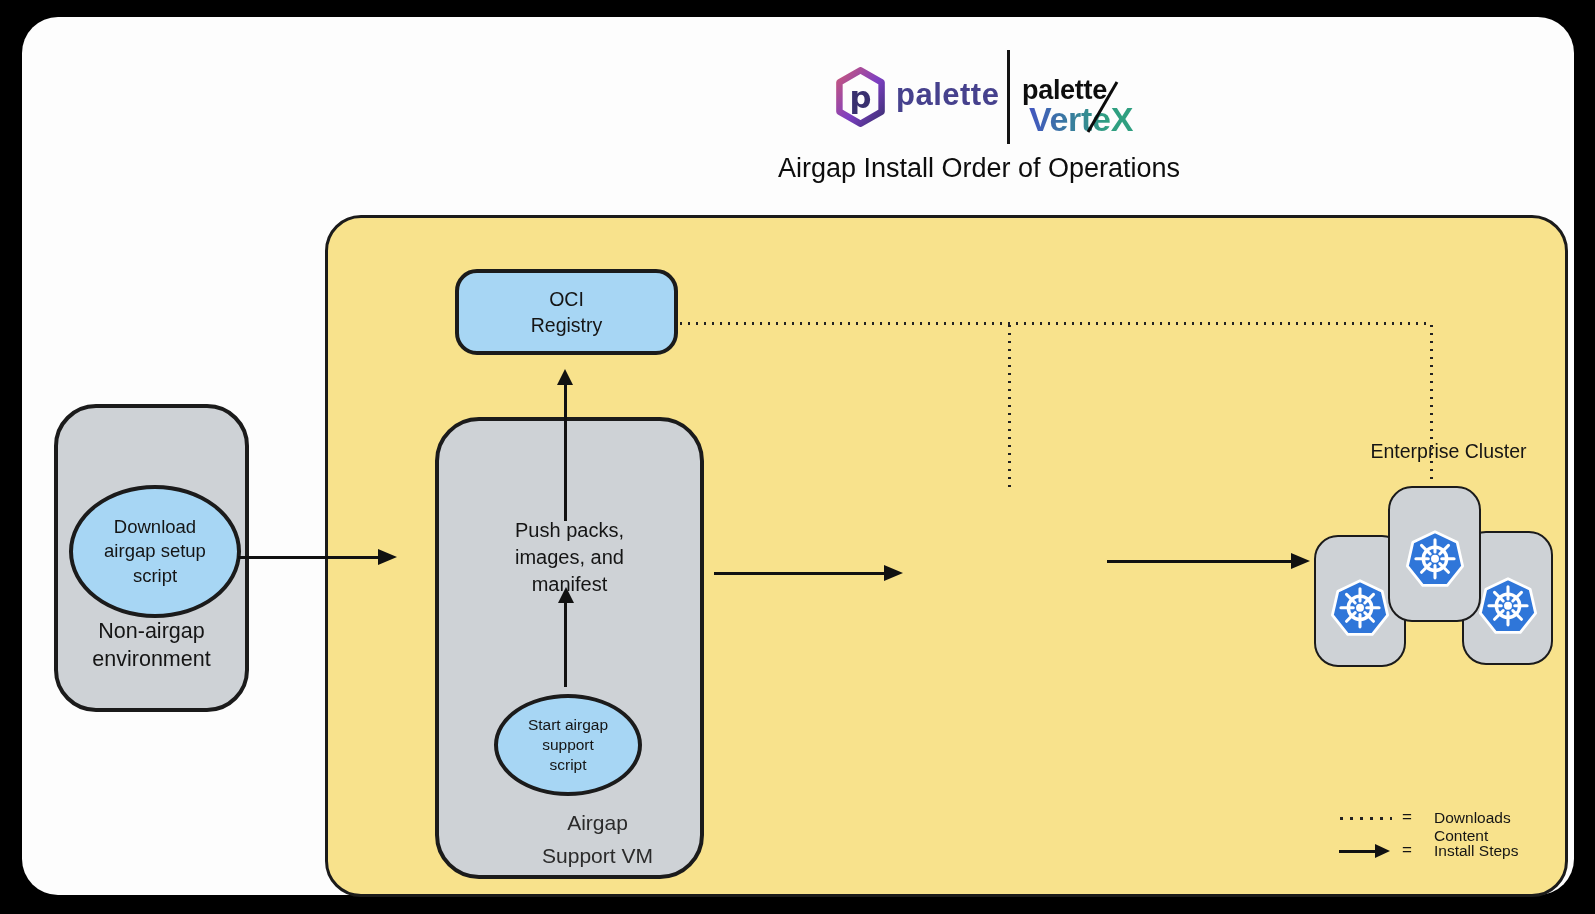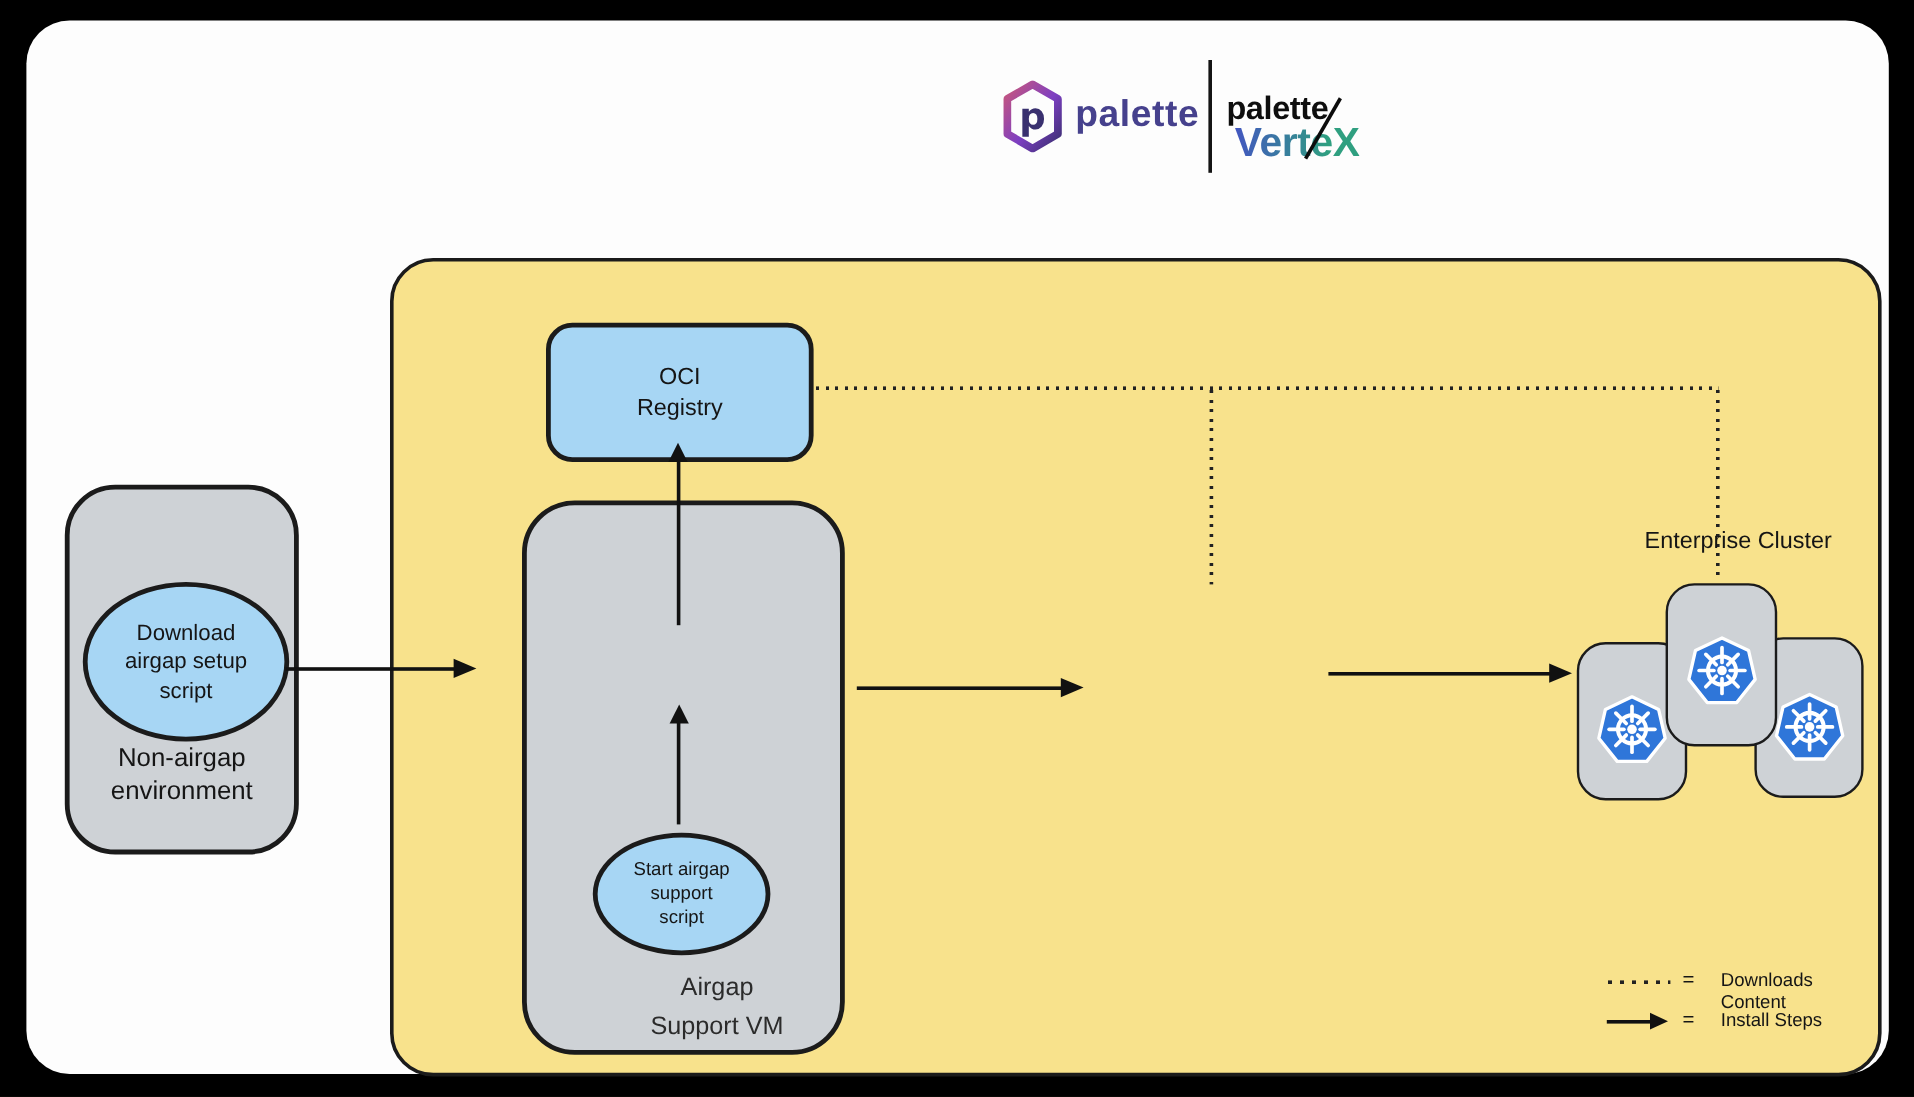--- a/index.html
+++ b/index.html
@@ -34,21 +34,21 @@
 
   
   #non-airgap-box { left:32px; top:387px; width:195px; height:308px; border-radius:42px; }
   #non-airgap-ellipse { left:11px; top:77px; width:172px; height:133px; border:4px solid #1b1b1b; font-size:18.5px; line-height:1.32; }
   #non-airgap-label { left:0; bottom:34px; width:100%; text-align:center; font-size:21.5px; line-height:1.3; }
 
   
   #airgap-box { left:303px; top:198px; width:1243px; height:682px; background:#f8e28c; border:3.5px solid #1b1b1b; border-radius:36px; }
   #airgap-label { left:450px; top:618px; width:400px; text-align:center; font-size:31px; color:#161616; }
 
-  #oci-box { left:127px; top:51px; width:223px; height:116px; border-radius:22px; border:4px solid #1b1b1b; font-size:19.5px; line-height:1.35; }
+  #oci-box { left:127px; top:51px; width:223px; height:86px; border-radius:22px; border:4px solid #1b1b1b; font-size:19.5px; line-height:1.35; }
 
   #vm-box { left:107px; top:199px; width:269px; height:462px; border-radius:44px; }
   #vm-push-label { left:0; top:96px; width:100%; text-align:center; font-size:20px; line-height:1.35; }
   #vm-ellipse { left:55px; top:273px; width:148px; height:102px; border:4.5px solid #1b1b1b; font-size:15.5px; line-height:1.28; }
   #vm-label { left:0; top:386px; width:100%; text-align:center; font-size:21px; line-height:1.55; color:#2b2b2b;margin-left:28px; }
 
   #install-ellipse { left:580px; top:271px; width:197px; height:150px; border:2.5px solid #1a1a1a; font-size:20.5px; line-height:1.35; }
 
   #cluster-label { left:1018px; top:222px; width:205px; text-align:center; font-size:19.5px; }
   .cluster-node { background:#ced2d6; border:2.5px solid #1b1b1b; border-radius:24px; }
@@ -103,20 +103,21 @@
 
   <svg class="abs" style="left:814px; top:50px;" width="49" height="60" viewBox="0 0 60 74">
     <polygon points="30,4 56,19 56,55 30,70 4,55 4,19" fill="none" stroke="url(#hexgrad)" stroke-width="8" stroke-linejoin="round"></polygon>
     <text x="30" y="50" text-anchor="middle" font-family="DejaVu Sans, sans-serif" font-size="38" font-weight="bold" fill="#39306f">p</text>
   </svg>
   <div class="abs" id="brand-left-word">palette</div>
   <div class="abs" id="logo-divider"></div>
   <div class="abs" id="brand-right-1">palette</div>
   <div class="abs" id="brand-right-2">VerteX</div>
   <div class="abs" id="vertex-slash"></div>
+  <div class="abs" id="main-title">Airgap Install Order of Operations</div>
 
   <div class="abs node-box" id="non-airgap-box">
     <div class="abs ellipse blue pre" id="non-airgap-ellipse">Download
 airgap setup
 script</div>
     <div class="abs pre" id="non-airgap-label">Non-airgap
 environment</div>
   </div>
 
   <div class="abs hline" style="left:216px; top:539px; width:142px; z-index:5;"></div>
@@ -128,20 +129,23 @@
 Registry</div>
 
     <div class="abs dot-h" style="left:352px; top:104px; width:752px;"></div>
     <div class="abs dot-v" style="left:680px; top:107px; height:162px;"></div>
     <div class="abs dot-v" style="left:1102px; top:107px; height:157px;"></div>
 
     <div class="abs head-u" style="left:229px; top:151px; z-index:4;"></div>
     <div class="abs vline" style="left:236px; top:165px; height:138px; z-index:4;"></div>
 
     <div class="abs node-box" id="vm-box">
+      <div class="abs pre" id="vm-push-label">Push packs,
+images, and
+manifest</div>
       <div class="abs head-u" style="left:119px; top:166px;"></div>
       <div class="abs vline" style="left:125px; top:180px; height:86px;"></div>
       <div class="abs ellipse blue pre" id="vm-ellipse">Start airgap
 support
 script</div>
       <div class="abs pre" id="vm-label">Airgap
 Support VM</div>
     </div>
 
     <div class="abs hline" style="left:386px; top:354px; width:172px;"></div>

